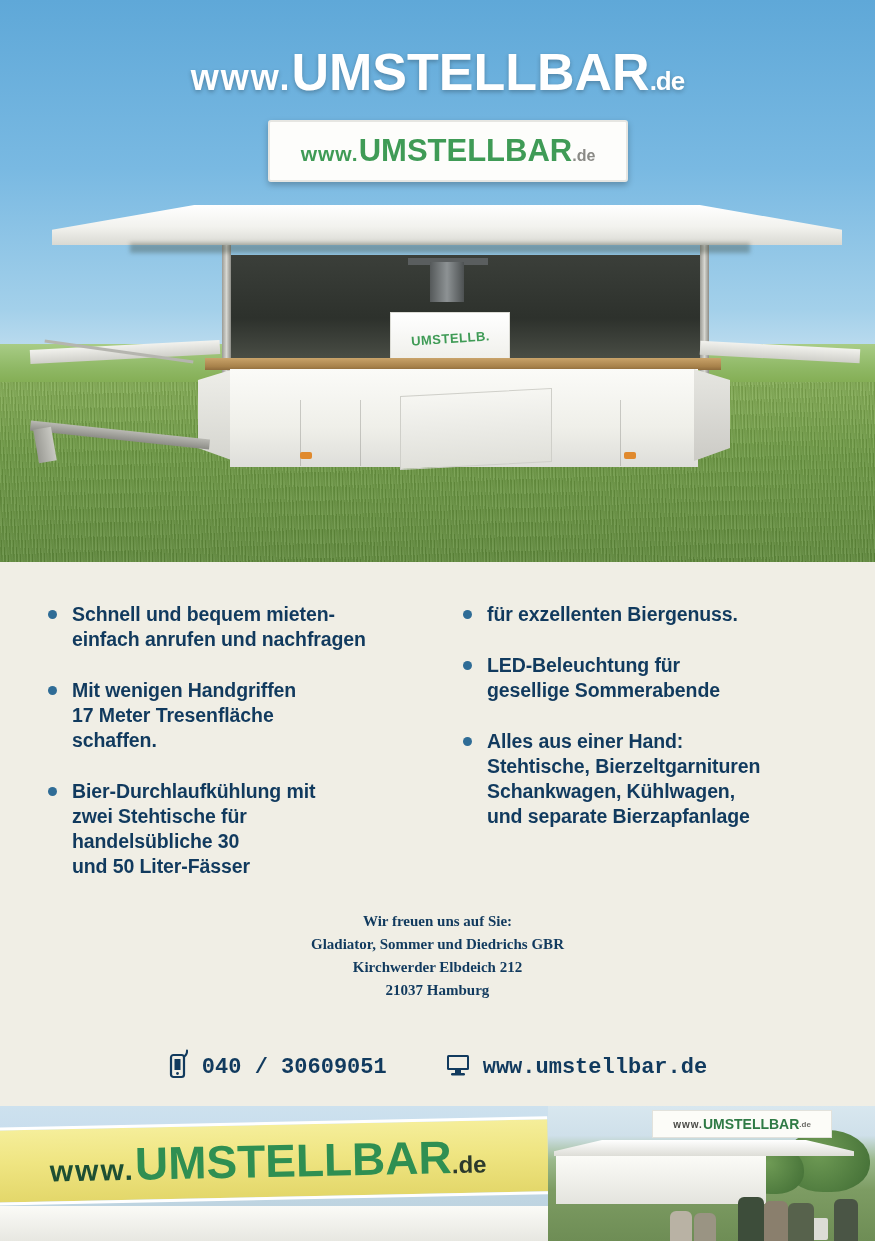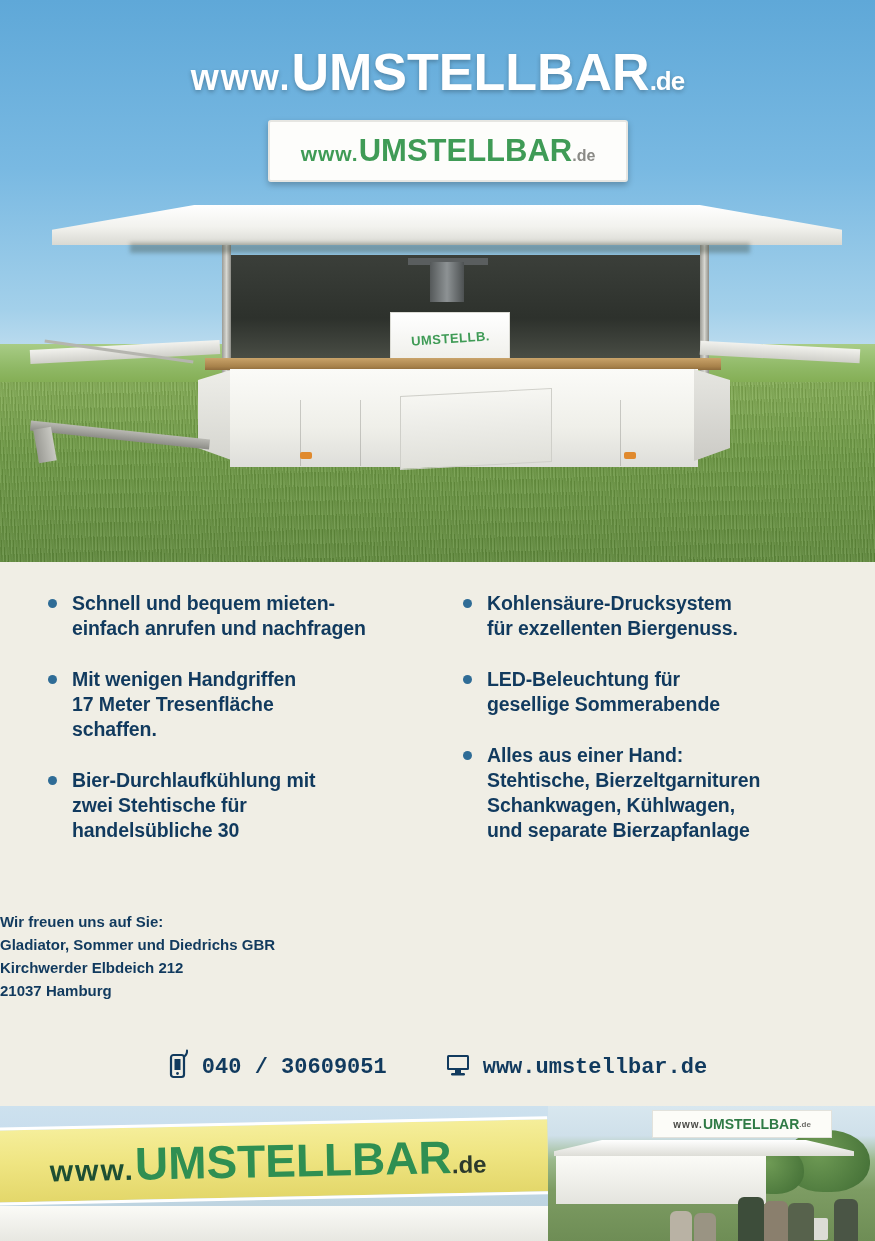--- a/index.html
+++ b/index.html
@@ -226,21 +226,21 @@
     z-index:6;
   }
 
   
   .content {
     position:absolute; top:562px; left:0;
     width:875px; height:544px;
     background:#f0eee5;
   }
   .bullets {
-    position:absolute; top:29px; left:0;
+    position:absolute; top:40px; left:0;
     width:875px;
     display:flex;
   }
   .col { width:437px; padding-left:40px; }
   .col.right { padding-left:18px; }
   ul.b-list { list-style:none; }
   ul.b-list li {
     position:relative;
     padding-left:32px;
     margin-bottom:26px;
@@ -252,24 +252,26 @@
   }
   ul.b-list li .dot {
     position:absolute; left:8px; top:8px;
     width:9px; height:9px; border-radius:50%;
     background:#2f6c96;
   }
   ul.b-list li .ln { display:block; }
 
   .address {
     position:absolute; top:348px; left:0; width:875px;
+    text-align:center;
     color:#113a5e;
     font-weight:bold;
     font-size:15px;
     line-height:23px;
+    font-family:Liberation Serif, serif;
   }
 
   .contact {
     position:absolute; top:487px; left:0; width:875px;
     display:flex; justify-content:center; align-items:center;
     gap:58px;
   }
   .contact-item {
     display:flex; align-items:center; gap:12px;
     color:#113a5e; font-weight:bold; font-size:22px;font-family:Liberation Mono, monospace;
@@ -416,29 +418,29 @@
             <span class="dot"></span>
             <span class="ln">Mit wenigen Handgriffen</span>
             <span class="ln">17 Meter Tresenfläche</span>
             <span class="ln">schaffen.</span>
           </li>
           <li>
             <span class="dot"></span>
             <span class="ln">Bier-Durchlaufkühlung mit</span>
             <span class="ln">zwei Stehtische für</span>
             <span class="ln">handelsübliche 30</span>
+            <span class="ln">und 50 Liter-Fässer</span>
           </li>
         </ul>
       </div>
 
       <div class="col right">
         <ul class="b-list">
           <li>
             <span class="dot"></span>
-            <span class="ln">Kohlensäure-Drucksystem</span>
             <span class="ln">für exzellenten Biergenuss.</span>
           </li>
           <li>
             <span class="dot"></span>
             <span class="ln">LED-Beleuchtung für</span>
             <span class="ln">gesellige Sommerabende</span>
           </li>
           <li>
             <span class="dot"></span>
             <span class="ln">Alles aus einer Hand:</span>

